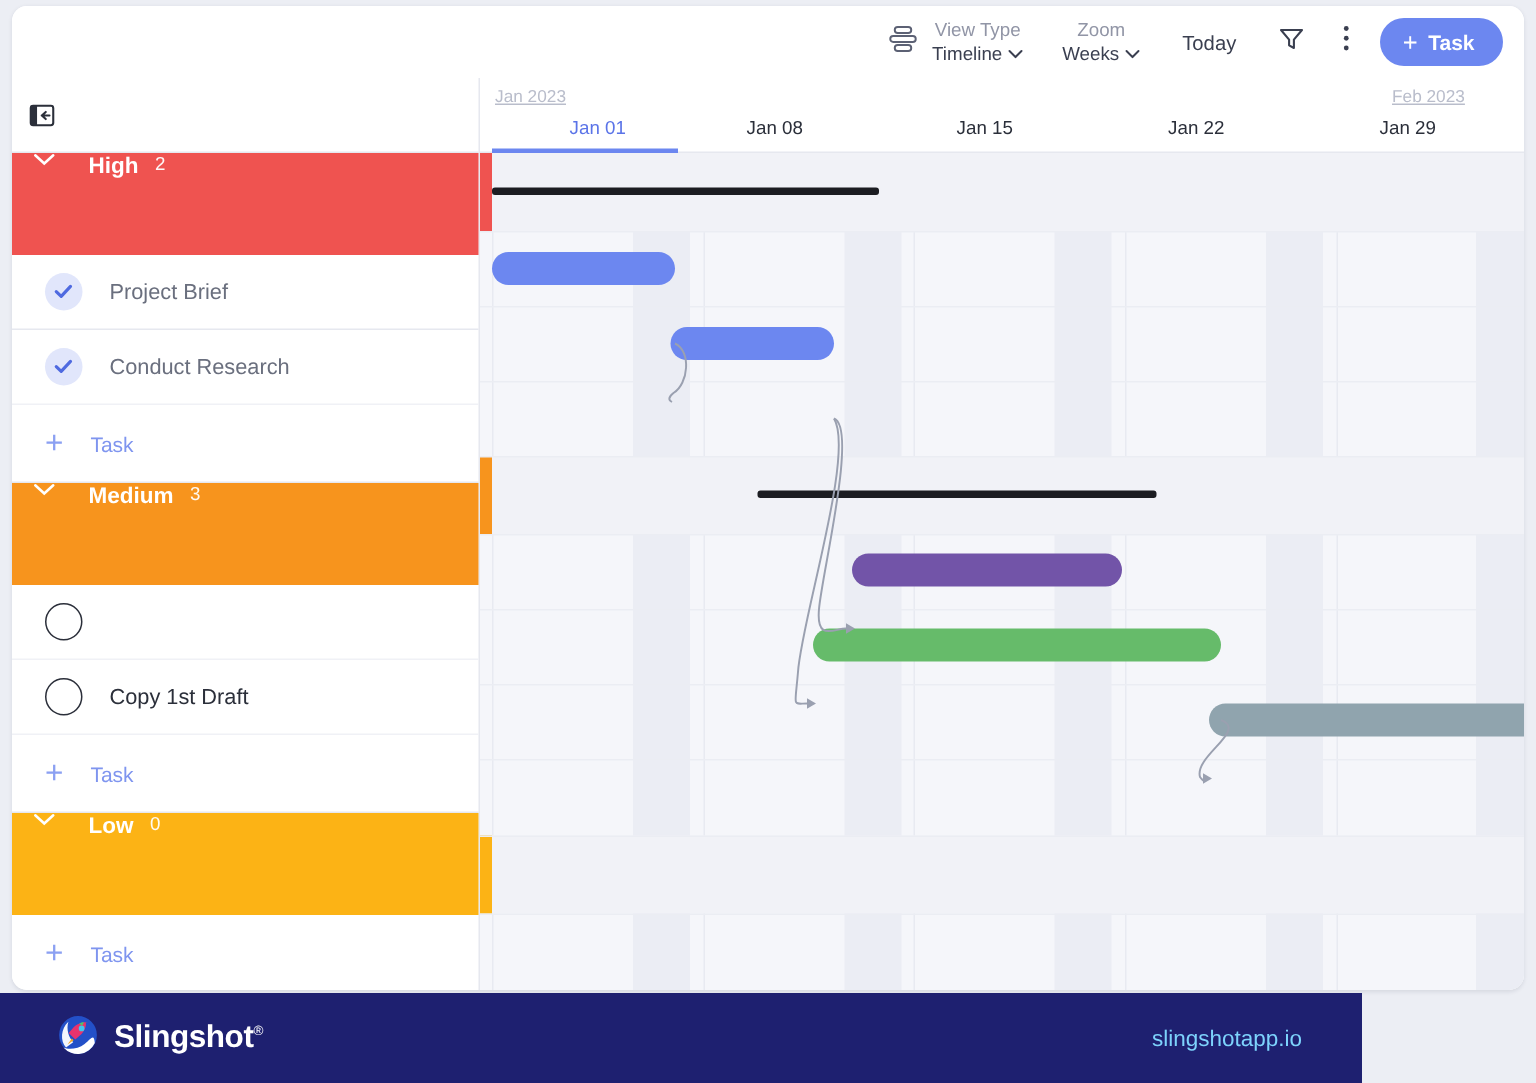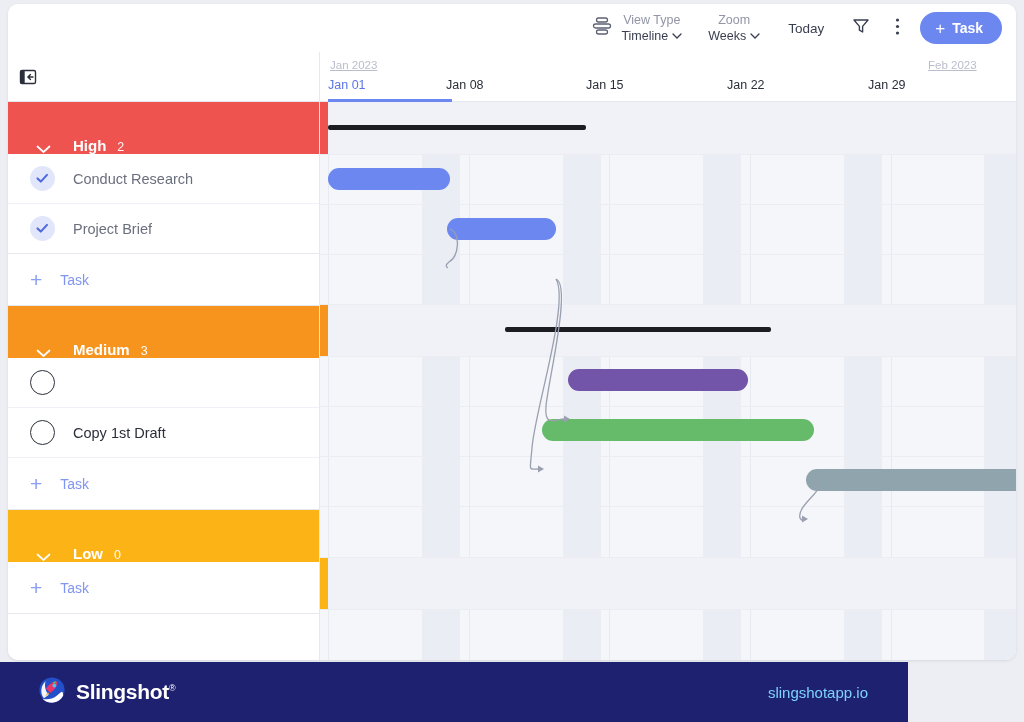--- a/index.html
+++ b/index.html
@@ -53,21 +53,21 @@
     position:absolute;left:0;top:0;width:312px;height:608px;
     background:#fff;border-right:1px solid #e6e8ef;box-sizing:border-box;
     z-index:4;
   }
   .left-head{
     height:50px;border-bottom:1px solid #e6e8ef;display:flex;align-items:center;
     padding-left:10px;box-sizing:border-box;
   }
   .panel-ico{width:20px;height:20px;display:block;cursor:pointer;}
 
-  .grp{height:52px;display:flex;align-items:flex-end;padding-left:28px;box-sizing:border-box;}
+  .grp{height:68px;display:flex;align-items:flex-start;padding-left:14px;box-sizing:border-box;}
   .grp .gchev{margin-right:22px;display:flex;}
   .grp .gname{font-size:15px;font-weight:700;color:#fff;}
   .grp .gcount{font-size:12.5px;color:#fff;margin-left:11px;opacity:.95;}
   .grp-high{background:#ef5350;}
   .grp-med{background:#f7941d;}
   .grp-low{background:#fcb315;}
 
   .trow{
     height:50px;display:flex;align-items:center;padding-left:22px;box-sizing:border-box;
     border-bottom:1px solid #f0f1f6;
@@ -89,21 +89,21 @@
   .addrow .alab{font-size:14px;color:#7f95ef;}
 
   
   .right{
     position:absolute;left:312px;top:0;width:696px;height:608px;
     overflow:hidden;background:#f5f6fa;
   }
   .tl-head{position:absolute;left:0;top:0;width:696px;height:50px;
            background:#fff;border-bottom:1px solid #e6e8ef;box-sizing:border-box;}
   .mon{position:absolute;top:7px;font-size:11.5px;color:#b9bdcb;text-decoration:underline;}
-  .dcell{position:absolute;top:26px;width:141px;font-size:12.5px;color:#2b2f3a;}
+  .dcell{position:absolute;top:26px;width:141px;text-align:center;font-size:12.5px;color:#2b2f3a;}
   .dcell.cur{color:#5b74e8;}
   .dunder{position:absolute;top:47px;height:3px;background:#6c87f0;}
 
   .grid{position:absolute;left:0;top:50px;width:696px;height:558px;}
   .wkend{position:absolute;top:0;height:558px;background:#e7e9f2;opacity:.75;}
   .vline{position:absolute;top:0;width:1px;height:558px;background:#e8eaf1;}
   .rowline{position:absolute;left:0;width:696px;height:1px;background:#ebedf3;}
   .grpband{position:absolute;left:0;width:696px;height:52px;background:#f1f2f7;}
   .grp-stub{position:absolute;left:0;width:8px;height:52px;}
 
@@ -203,36 +203,36 @@
         <div class="grp grp-high">
           <span class="gchev">
             <svg width="15" height="9" viewBox="0 0 15 9">
                 <path d="M1.5 1.5 7.5 7 13.5 1.5" fill="none" stroke="#fff" stroke-width="1.7" stroke-linecap="round"></path>
               </svg>
           </span>
           <span class="gname">High</span>
           <span class="gcount">2</span>
         </div>
 
+        <div class="trow last">
+          <span class="cbox done">
+            <svg width="13" height="11" viewBox="0 0 13 11">
+                <path d="M1.5 5.4 4.8 8.6 11 1.9" fill="none" stroke="#4f6ae0" stroke-width="2.1" stroke-linecap="round" stroke-linejoin="round"></path>
+              </svg>
+          </span>
+          <span class="tname done">Project Brief</span>
+        </div>
+
         <div class="trow">
           <span class="cbox done">
             <svg width="13" height="11" viewBox="0 0 13 11">
                 <path d="M1.5 5.4 4.8 8.6 11 1.9" fill="none" stroke="#4f6ae0" stroke-width="2.1" stroke-linecap="round" stroke-linejoin="round"></path>
               </svg>
           </span>
           <span class="tname done">Conduct Research</span>
-        </div>
-
-        <div class="trow last">
-          <span class="cbox done">
-            <svg width="13" height="11" viewBox="0 0 13 11">
-                <path d="M1.5 5.4 4.8 8.6 11 1.9" fill="none" stroke="#4f6ae0" stroke-width="2.1" stroke-linecap="round" stroke-linejoin="round"></path>
-              </svg>
-          </span>
-          <span class="tname done">Project Brief</span>
         </div>
 
         <div class="addrow">
           <span class="aplus">+</span>
           <span class="alab">Task</span>
         </div>
 
         <div class="grp grp-med">
           <span class="gchev">
             <svg width="15" height="9" viewBox="0 0 15 9">

